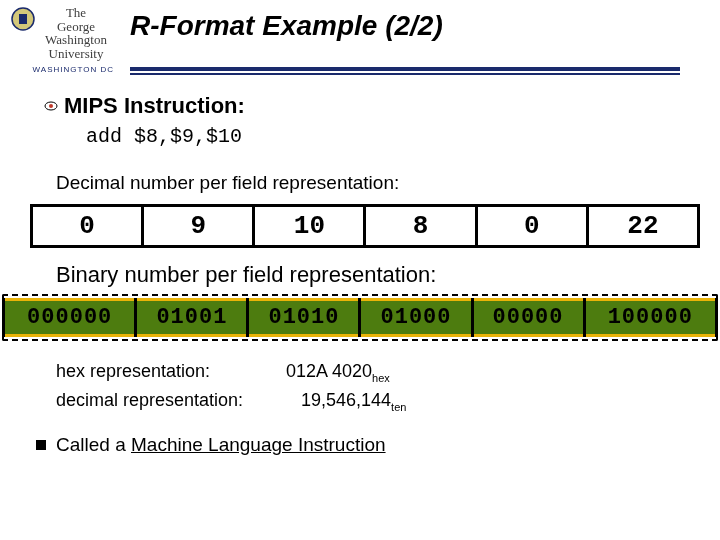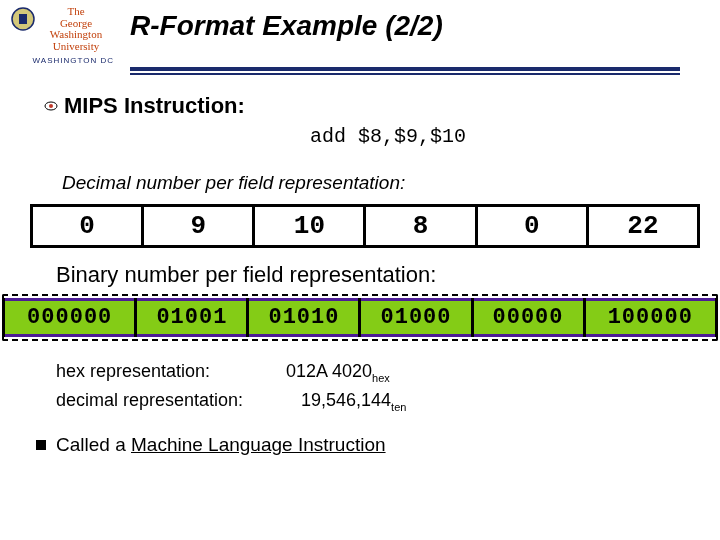--- a/index.html
+++ b/index.html
@@ -19,23 +19,23 @@
     padding: 6px 10px 0 10px;
   }
   .logo {
     width: 110px;
     height: 55px;
     margin-right: 10px;
     position: relative;
   }
   .logo-text {
     font-family: Georgia, 'Times New Roman', serif;
-    font-size: 11px;
+    font-size: 13px;
     line-height: 1.05;
-    color: #c2410c;
+    color: #404040;
     text-align: center;
   }
   .logo-sub {
     font-size: 8px;
     color: #1a2a6c;
     letter-spacing: 1px;
     text-align: right;
     margin-top:4px;
     padding-right:6px;
   }
@@ -82,27 +82,25 @@
   }
   .subheading {
     font-size: 22px;
   }
   .subheading .bold { font-weight: bold; }
   .code-indent {
     margin-left: 36px;
     font-family: "Courier New", monospace;
     font-size: 20px;
     margin-top: 6px;
-    text-align: center;
   }
   .caption {
     font-size: 19px;
     margin-top: 24px;
-    margin-left: 12px;
-    font-style: italic;
+    margin-left: 6px;
   }
   .caption2 {
     font-size: 22px;
     margin-top: 14px;
     margin-left: 6px;
   }
   .dec-table {
     margin-top: 10px;
     margin-left: -20px;
     margin-right: -10px;
@@ -132,22 +130,22 @@
     left: 0;
     right: 0;
     bottom: -4px;
     border: 2px dashed #000;
     border-radius: 2px;
     pointer-events: none;
   }
   .bin-table {
     width: 100%;
     border-collapse: collapse;
-    border: 3px solid #4c1d95;
-    background: #84cc16;
+    border: 3px solid #eab308;
+    background: #4d7c0f;
     position: relative;
     z-index: 1;
   }
   .bin-table td {
     border-left: 3px solid #000;
     border-right: 3px solid #000;
     text-align: center;
     font-family: "Courier New", monospace;
     font-size: 22px;
     font-weight: bold;

